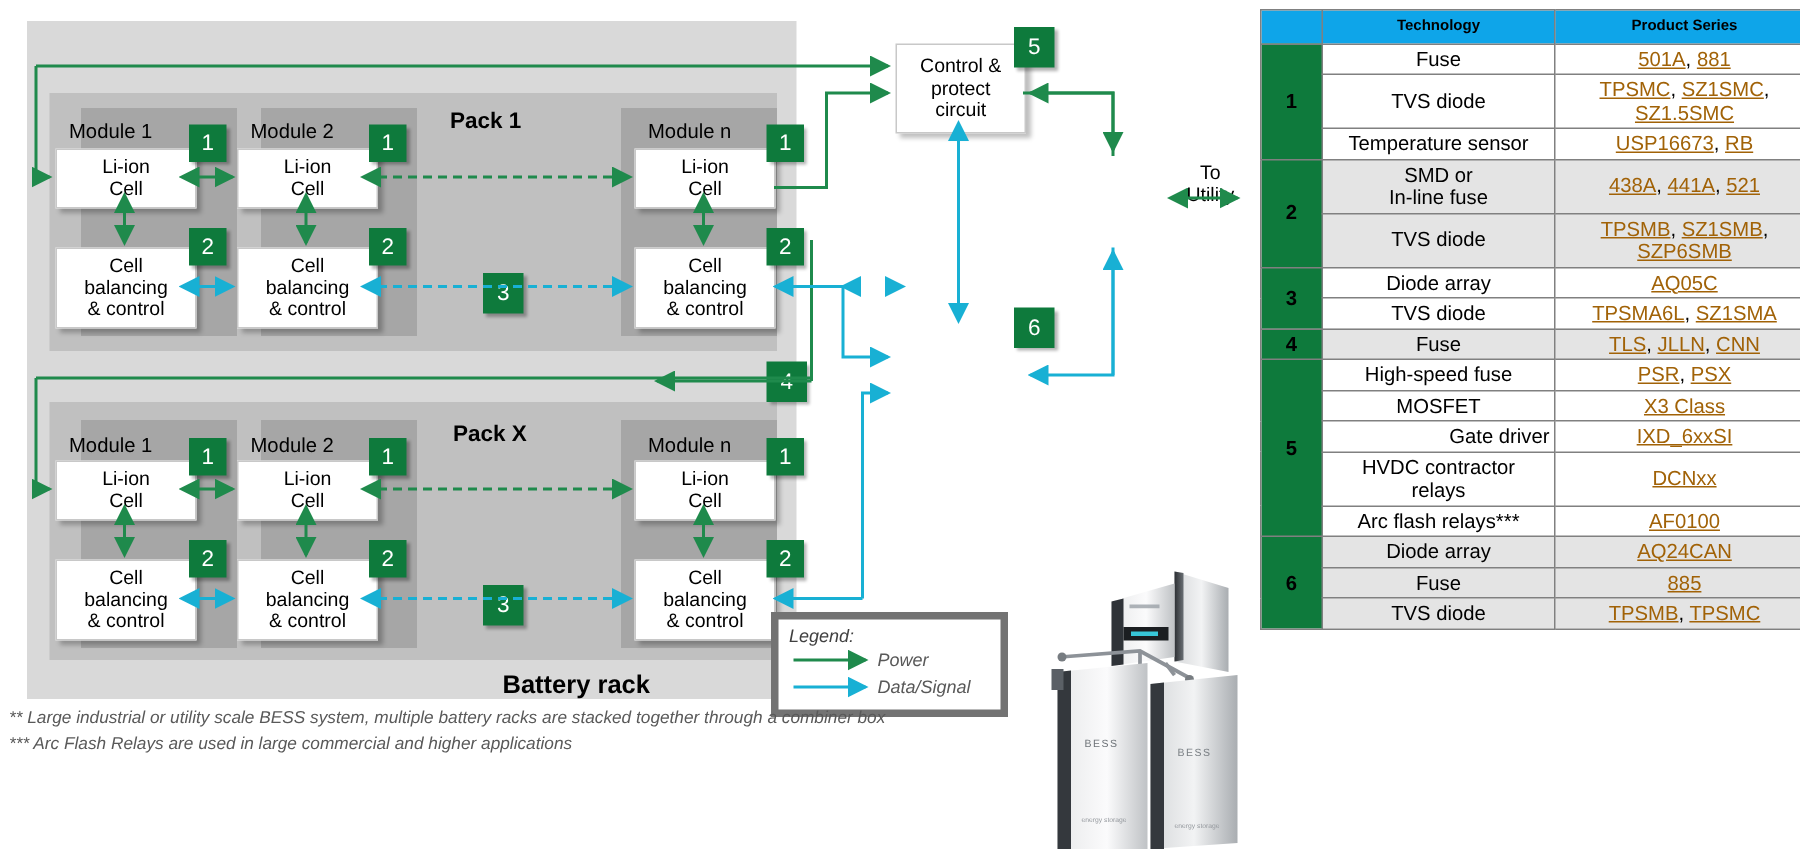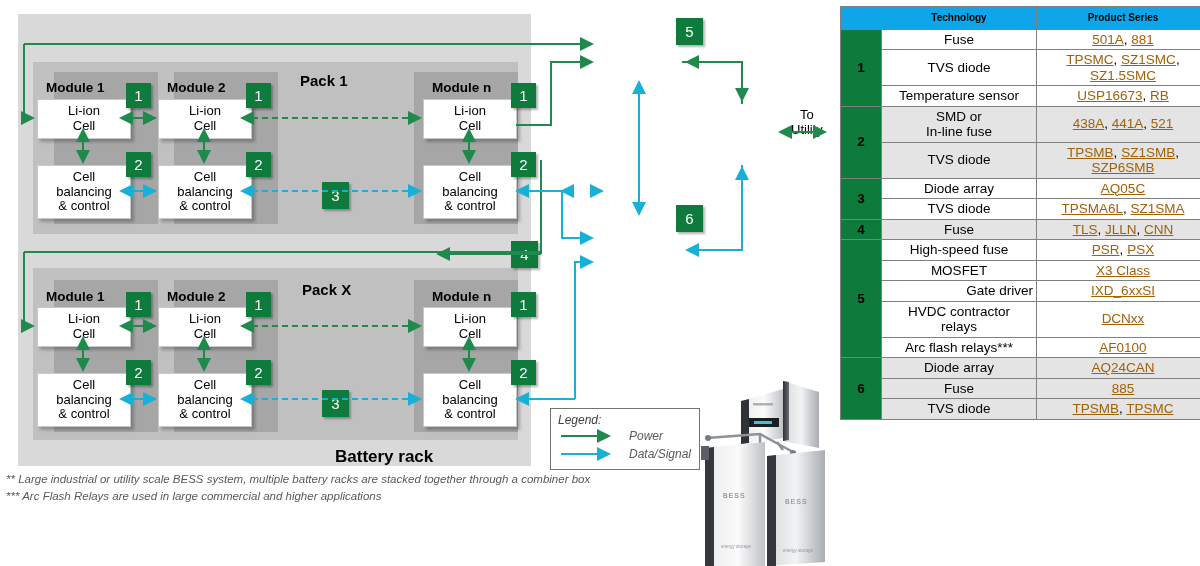--- a/index.html
+++ b/index.html
@@ -17,44 +17,44 @@
   .pack{
     position:absolute;background:#c0c0c0;
   }
   .pack-label{
     position:absolute;font-weight:bold;font-size:15px;color:#000;
   }
   .module{
     position:absolute;background:#a6a6a6;
   }
   .module-label{
-    position:absolute;font-weight:bold;font-size:13.5px;color:#000;white-space:nowrap;
+    position:absolute;font-weight:normal;font-size:13.5px;color:#000;white-space:nowrap;
   }
   .wbox{
     position:absolute;background:#ffffff;border:1px solid #c8c8c8;
     box-shadow:3px 3px 3px rgba(0,0,0,.25);
     display:flex;align-items:center;justify-content:center;text-align:center;
     font-size:13px;line-height:1.12;color:#000;
   }
   .badge{
     position:absolute;background:#0e7a3c;color:#fff;
     display:flex;align-items:center;justify-content:center;
     font-size:15px;font-weight:normal;
     box-shadow:2px 2px 2px rgba(0,0,0,.3);
   }
   .rack-title{
     position:absolute;font-weight:bold;font-size:17px;color:#000;
   }
   .legend{
-    position:absolute;left:550px;top:408px;width:148px;height:60px;
-    background:#fff;border:1px solid #737373;
+    position:absolute;left:514px;top:408px;width:148px;height:60px;
+    background:#fff;border:5px solid #737373;
     font-style:italic;font-size:12px;color:#595959;
   }
   .legend-title{position:absolute;left:7px;top:4px;font-weight:normal;color:#404040;}
-  .legend-text{position:absolute;font-style:italic;color:#595959;font-size:12px;margin-left:12px;}
+  .legend-text{position:absolute;font-style:italic;color:#595959;font-size:12px;}
   .utility-label{
     position:absolute;font-size:13px;color:#000;text-align:center;line-height:1.12;
   }
   .footnotes{
     position:absolute;left:6px;top:471px;width:700px;
     font-style:italic;font-size:11.5px;color:#595959;line-height:1.45;
   }
   .footnotes div{white-space:nowrap;}
   #svgwires{position:absolute;left:0;top:0;width:836px;height:566px;pointer-events:none;}
   
@@ -179,20 +179,25 @@
     <span style="white-space:pre-line">Cell
 balancing
 &amp; control</span>
   </div>
   <div class="badge" style="left:511px;top:360px;width:25px;height:25px;">2</div>
 
   <div class="badge" style="left:511px;top:241px;width:27px;height:27px;">4</div>
 
   <div class="rack-title" style="left:335px;top:447px;">Battery rack</div>
 
+  <div class="wbox" style="left:597px;top:29px;width:85px;height:58px;">
+    <span style="white-space:pre-line">Control &amp;
+protect
+circuit</span>
+  </div>
   <div class="badge" style="left:676px;top:18px;width:27px;height:27px;">5</div>
 
   <div class="badge" style="left:676px;top:205px;width:27px;height:27px;">6</div>
 
   <div class="utility-label" style="left:791px;top:108px;white-space:pre-line;">To
 Utility</div>
 
   <svg id="svgwires" viewBox="0 0 836 566">
     <defs>
       <marker id="ag" markerWidth="7" markerHeight="7" refX="6" refY="3.5" orient="auto">

